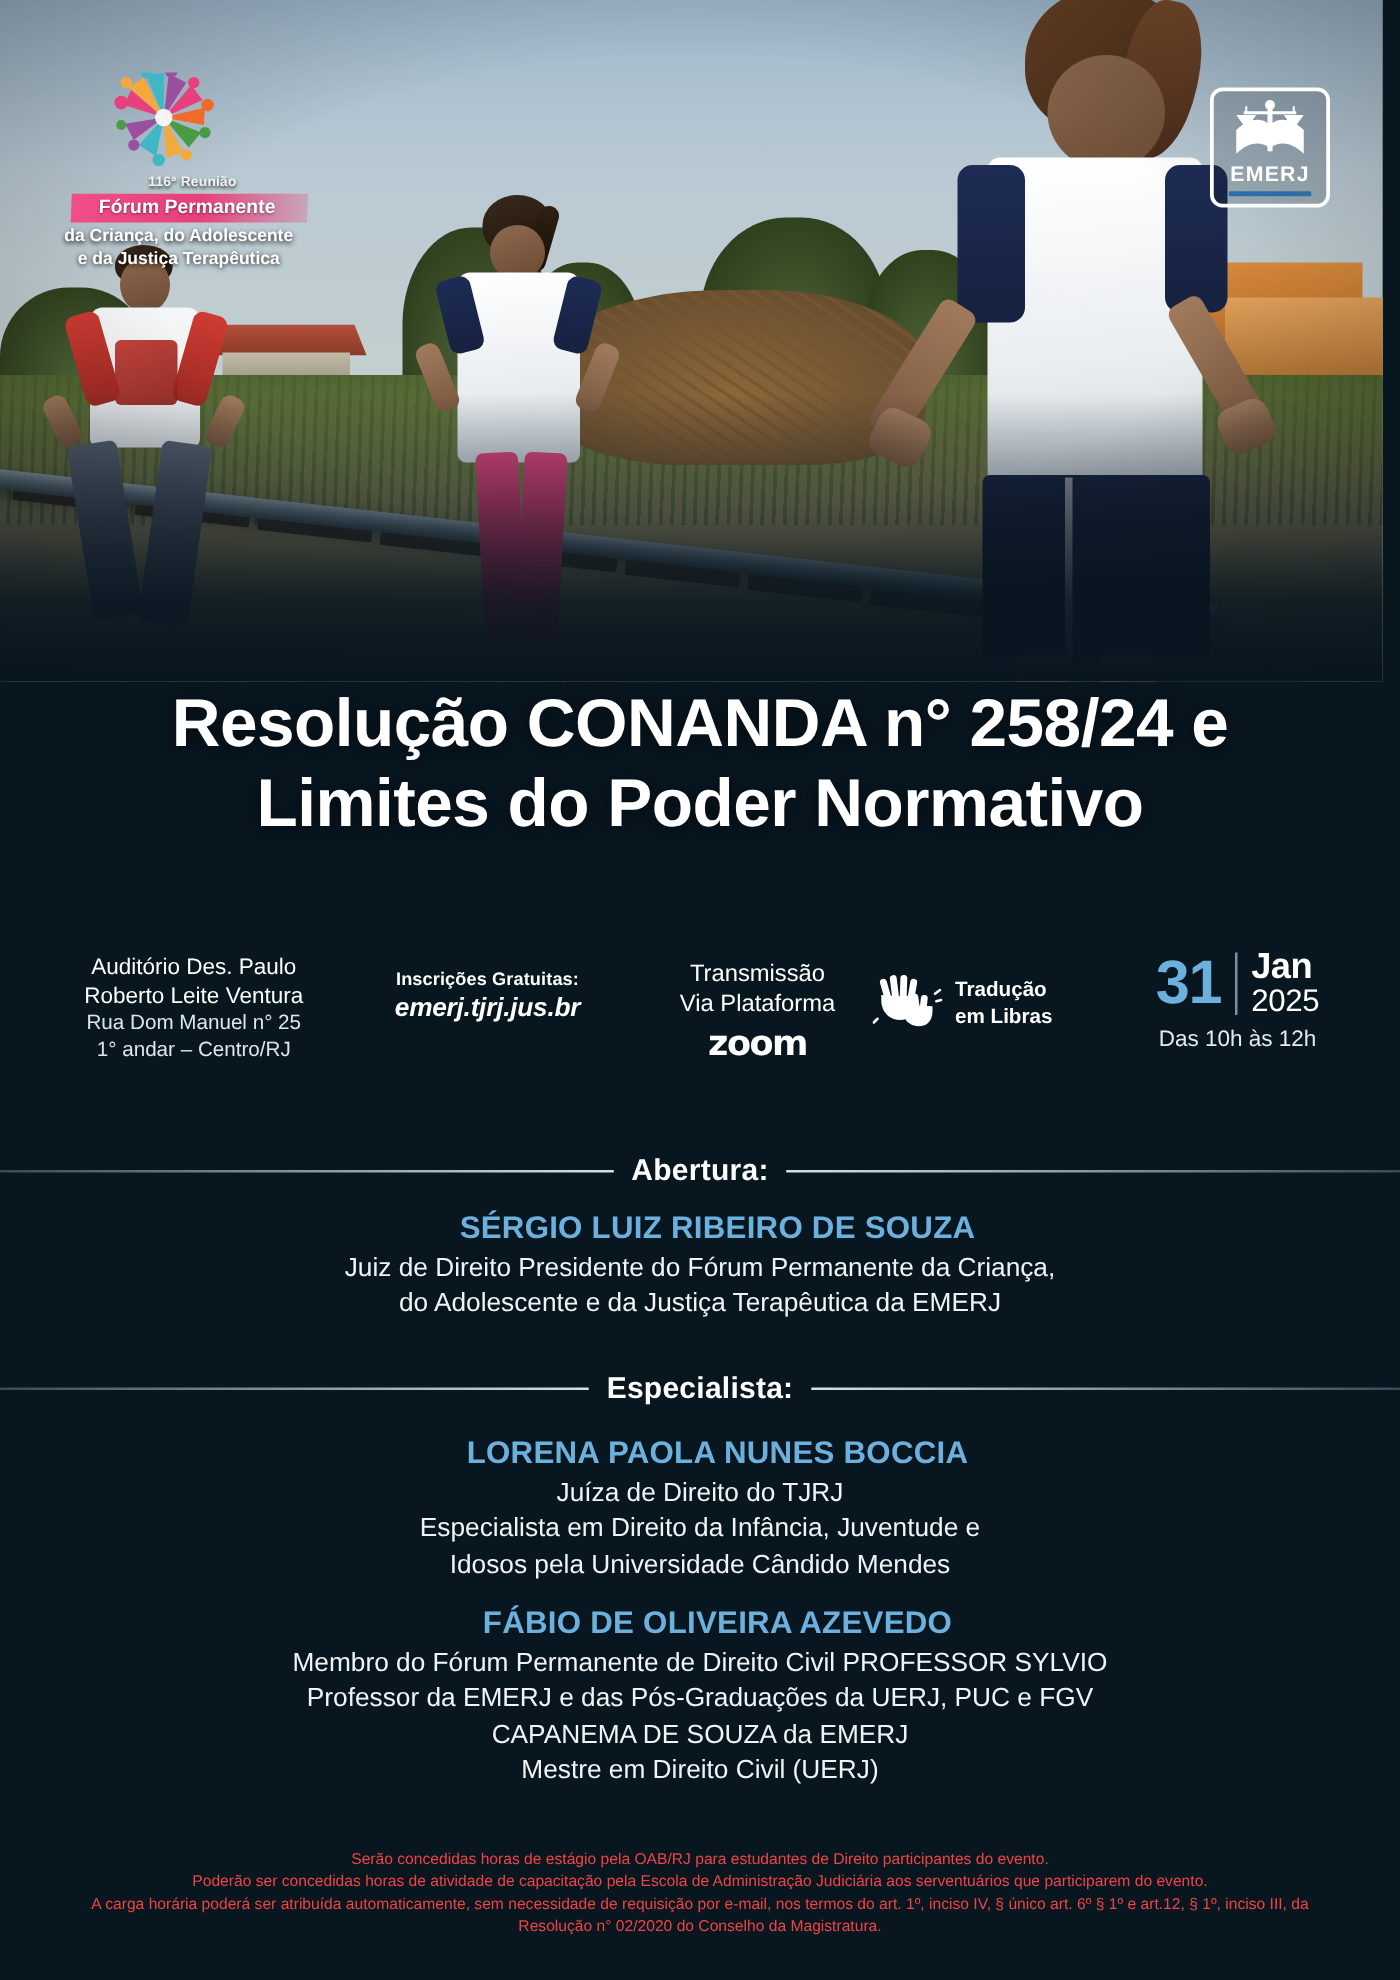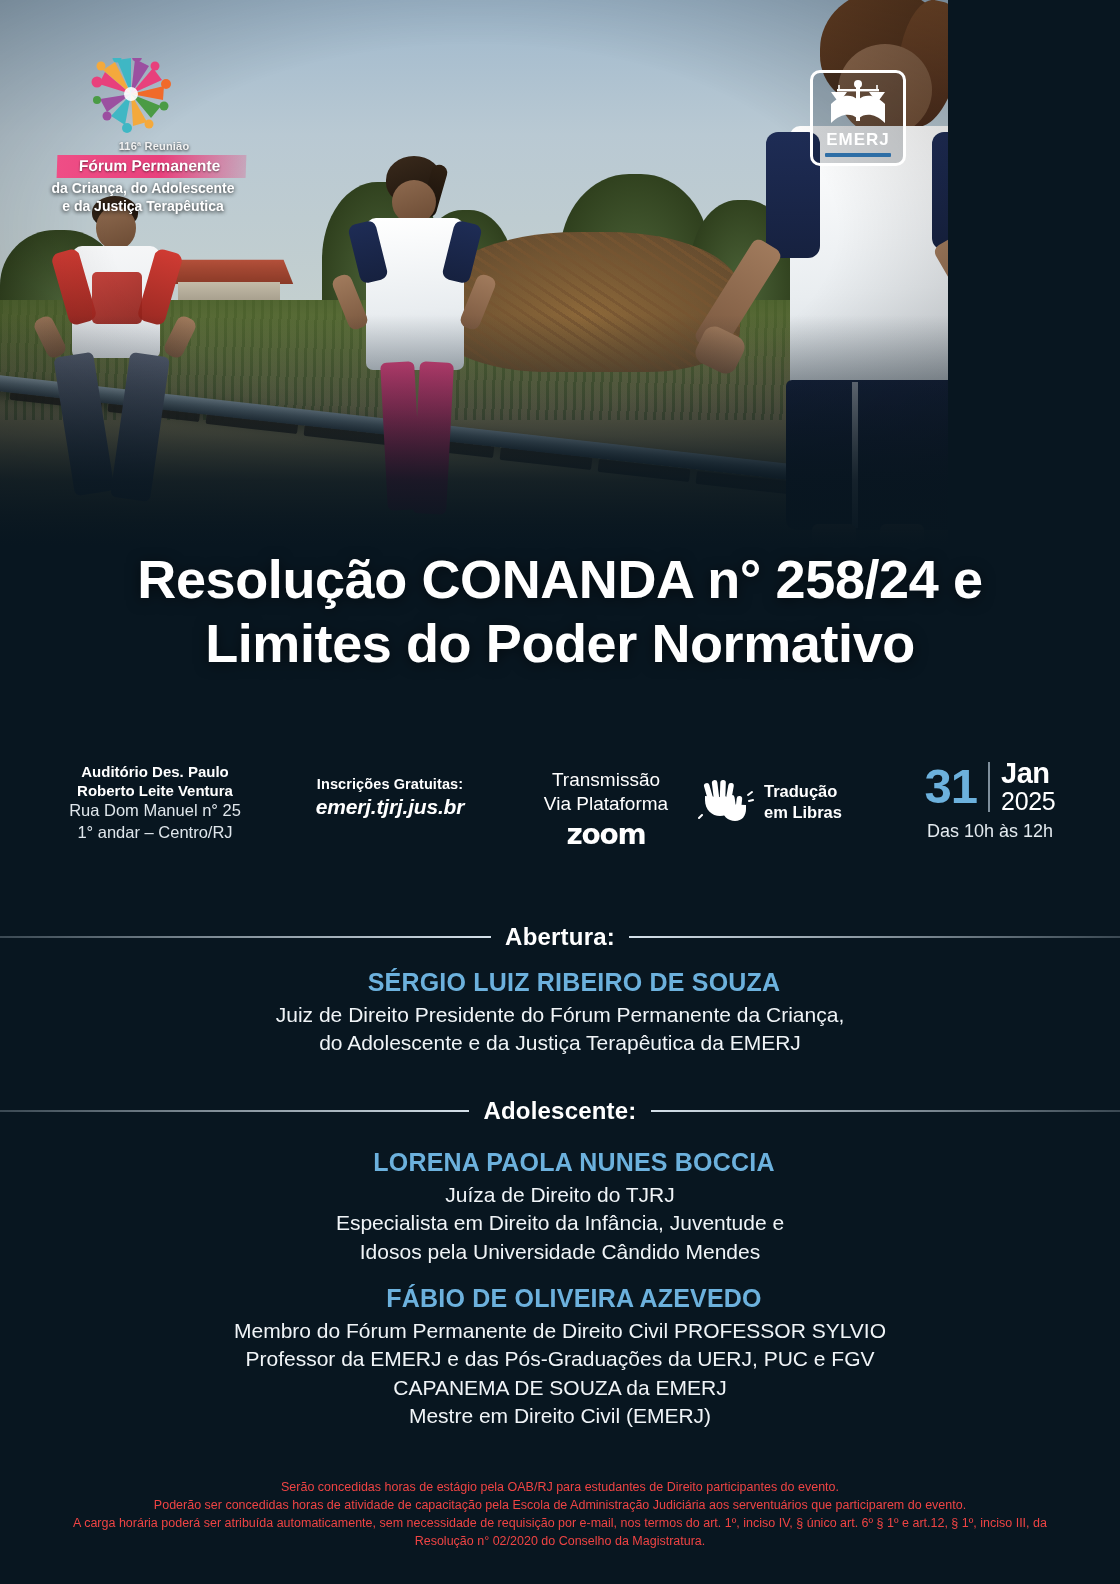--- a/index.html
+++ b/index.html
@@ -16,21 +16,21 @@
   .poster {
     position: relative;
     width: 1120px;
     height: 1584px;
     background: #081620;
   }
 
   
   .hero {
     position: relative;
-    width: 948px;
+    width: 1106px;
     height: 545px;
     overflow: hidden;
     background: #4d7c0f;
   }
 
   .hero-photo { position: absolute; inset: 0; }
 
   
   .sky {
     position: absolute; left: 0; top: 0; width: 1120px; height: 300px;
@@ -177,21 +177,21 @@
     text-shadow: 0 2px 14px rgba(0,0,0,.55);
   }
 
   
   .inforow {
     position: absolute; left: 0; top: 752px; width: 1120px; height: 110px;
   }
   .info-venue {
     position: absolute; left: 30px; top: 10px; width: 250px; text-align: center;
   }
-  .venue-strong { font-size: 15px; font-weight: 700; line-height: 1.28; }
+  .venue-strong { font-size: 18px; font-weight: 400; line-height: 1.28; }
   .venue-light { font-size: 16.5px; font-weight: 400; line-height: 1.32; color: #dfe6eb; }
 
   .info-insc {
     position: absolute; left: 290px; top: 24px; width: 200px; text-align: center;
   }
   .insc-label { font-size: 14.5px; font-weight: 700; letter-spacing: .1px; }
   .insc-url { font-size: 21px; font-weight: 700; margin-top: 3px; letter-spacing: -.2px; font-style: italic; }
 
   .info-zoom {
     position: absolute; left: 500px; top: 16px; width: 212px; text-align: center;
@@ -487,37 +487,37 @@
   </div>
 
   <div class="person" style="top:968px;">
     <div class="person-name">SÉRGIO LUIZ RIBEIRO DE SOUZA</div>
     <div class="person-role">Juiz de Direito Presidente do Fórum Permanente da Criança,</div>
     <div class="person-role" style="margin-top:0;">do Adolescente e da Justiça Terapêutica da EMERJ</div>
   </div>
 
   <div class="divider" style="top:1098px;">
     <div class="line"></div>
-    <div class="label">Adolescente:</div>
+    <div class="label">Especialista:</div>
     <div class="line r"></div>
   </div>
 
   <div class="person" style="top:1148px;">
     <div class="person-name">LORENA PAOLA NUNES BOCCIA</div>
     <div class="person-role">Juíza de Direito do TJRJ</div>
     <div class="person-role" style="margin-top:0;">Especialista em Direito da Infância, Juventude e</div>
     <div class="person-role" style="margin-top:0;">Idosos pela Universidade Cândido Mendes</div>
   </div>
 
   <div class="person" style="top:1284px;">
     <div class="person-name">FÁBIO DE OLIVEIRA AZEVEDO</div>
     <div class="person-role">Membro do Fórum Permanente de Direito Civil PROFESSOR SYLVIO</div>
     <div class="person-role" style="margin-top:0;">Professor da EMERJ e das Pós-Graduações da UERJ, PUC e FGV</div>
     <div class="person-role" style="margin-top:0;">CAPANEMA DE SOUZA da EMERJ</div>
-    <div class="person-role" style="margin-top:0;">Mestre em Direito Civil (EMERJ)</div>
+    <div class="person-role" style="margin-top:0;">Mestre em Direito Civil (UERJ)</div>
   </div>
 
   <div class="footer">
     <div>Serão concedidas horas de estágio pela OAB/RJ para estudantes de Direito participantes do evento.</div>
     <div>Poderão ser concedidas horas de atividade de capacitação pela Escola de Administração Judiciária aos serventuários que participarem do evento.</div>
     <div>A carga horária poderá ser atribuída automaticamente, sem necessidade de requisição por e-mail, nos termos do art. 1º, inciso IV, § único art. 6º § 1º e art.12, § 1º, inciso III, da</div>
     <div>Resolução n° 02/2020 do Conselho da Magistratura.</div>
   </div>
 
 </div>

